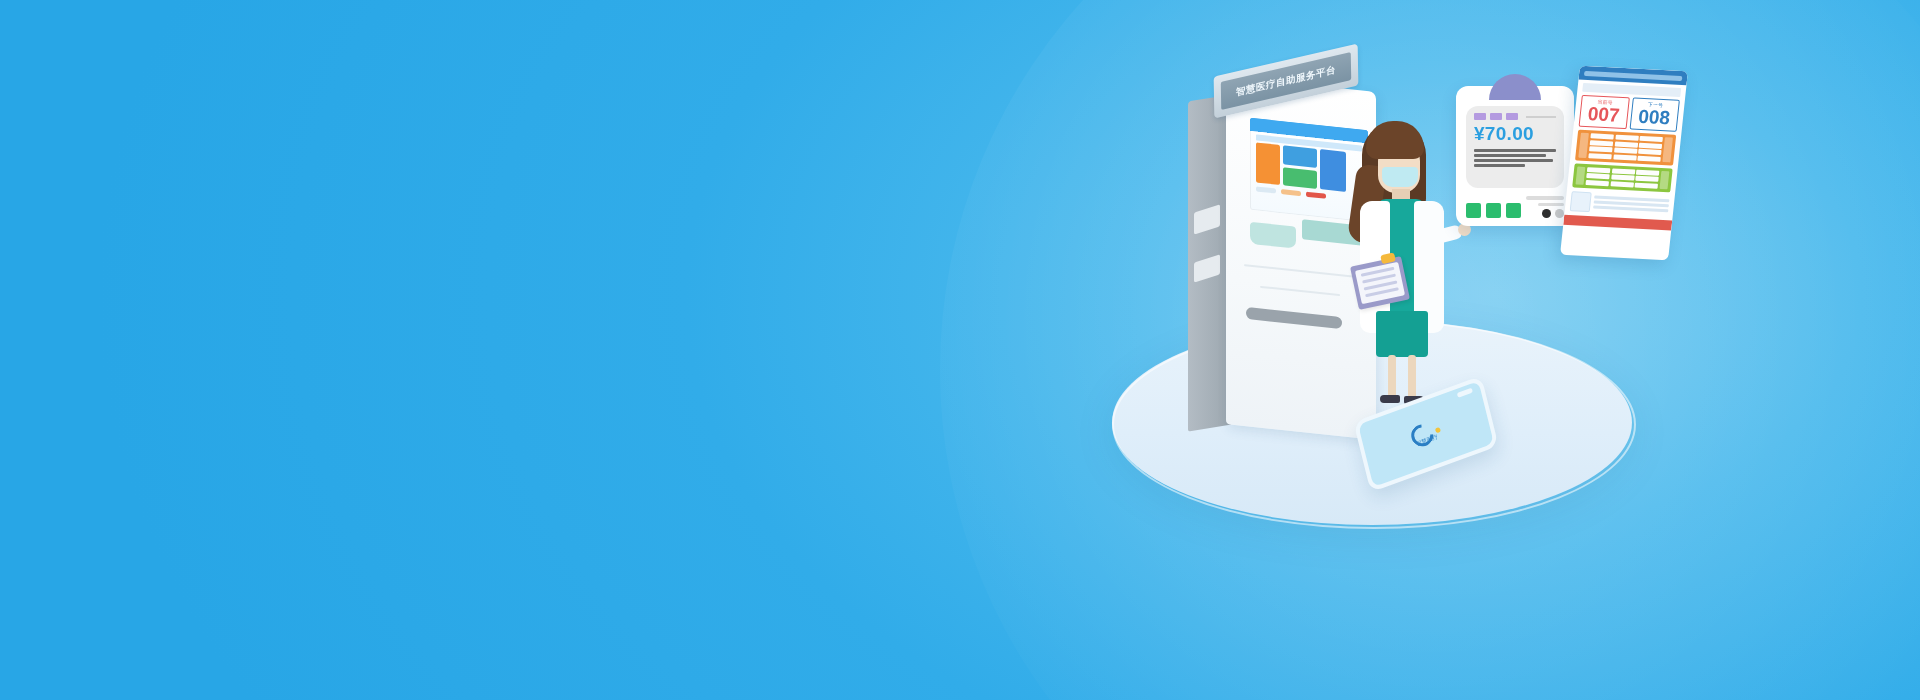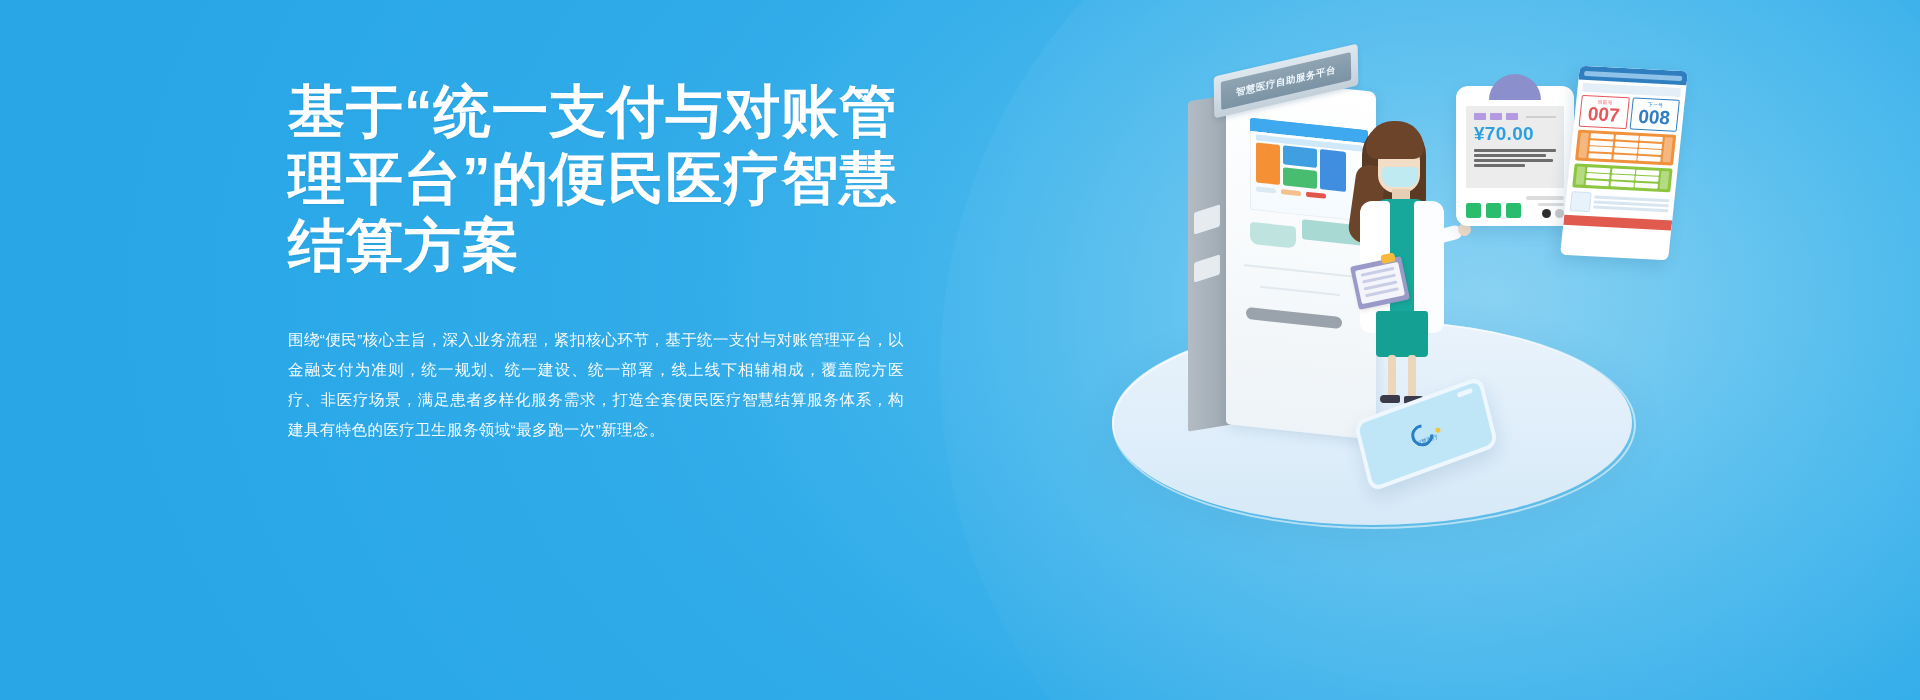--- a/index.html
+++ b/index.html
@@ -130,21 +130,21 @@
   .d-paper{position:absolute;left:4px;top:5px;width:44px;height:34px;background:#f4f5fb;border-radius:2px;}
   .d-pline{height:3px;background:#c9cde6;margin:4px 5px;border-radius:2px;}
   .d-clip{position:absolute;left:32px;top:-5px;width:14px;height:9px;background:#f5b93c;border-radius:3px;}
 
   
   .receipt{
     position:absolute;left:366px;top:66px;width:118px;height:140px;
     background:#ffffff;border-radius:12px;box-shadow:0 6px 16px rgba(30,90,140,.16);
   }
   .r-cap{position:absolute;left:33px;top:-12px;width:52px;height:26px;background:#8b8fcb;border-radius:26px 26px 0 0;}
-  .r-screen{position:absolute;left:10px;top:20px;right:10px;height:82px;background:#ececec;border-radius:1px;overflow:hidden;}
+  .r-screen{position:absolute;left:10px;top:20px;right:10px;height:82px;background:#ececec;border-radius:12px;overflow:hidden;}
   .r-chips{display:flex;gap:4px;padding:7px 8px 0;align-items:center;}
   .r-chip{width:12px;height:7px;background:#b49ae0;border-radius:1px;}
   .r-dots{flex:1;height:2px;background:#cfcfcf;margin-left:4px;}
   .r-amount{color:#2b9fe0;font-size:19px;font-weight:bold;padding:3px 8px 0;letter-spacing:.3px;}
   .r-lines{padding:4px 8px 0;}
   .r-line{height:2.5px;background:#6d6d6d;margin-bottom:2.5px;border-radius:1px;}
   .r-foot{position:absolute;left:10px;right:10px;bottom:8px;display:flex;align-items:flex-end;gap:5px;}
   .r-green{width:15px;height:15px;background:#2bbd6e;border-radius:2px;}
   .r-rightbits{flex:1;display:flex;flex-direction:column;gap:3px;align-items:flex-end;}
   .r-bar{width:38px;height:4px;background:#dcdcdc;border-radius:2px;}
@@ -194,26 +194,20 @@
   .ph-dot{width:5px;height:5px;background:#f2c43d;border-radius:50%;}
   .ph-label{font-size:5.5px;color:#2b7fc4;letter-spacing:.3px;transform:skewX(6deg);margin-top:12px;position:absolute;}
   .ph-notch{position:absolute;right:8px;top:4px;width:16px;height:5px;background:#eef7fd;border-radius:3px;}
 </style>
 </head>
 <body>
 
 <div class="banner">
   <div class="bg-soft"></div>
 
-  <div class="copy">
-    <h1 class="headline">基于“统一支付与对账管
-理平台”的便民医疗智慧
-结算方案</h1>
-    <p class="subcopy">围绕“便民”核心主旨，深入业务流程，紧扣核心环节，基于统一支付与对账管理平台，以金融支付为准则，统一规划、统一建设、统一部署，线上线下相辅相成，覆盖院方医疗、非医疗场景，满足患者多样化服务需求，打造全套便民医疗智慧结算服务体系，构建具有特色的医疗卫生服务领域“最多跑一次”新理念。</p>
-  </div>
 
   <div class="illo">
 
     <div class="floor"></div>
     <div class="floor-rim"></div>
 
     <div class="kiosk">
       <div class="kiosk-side">
         <div class="kline s1"></div>
         <div class="kline s2"></div>

